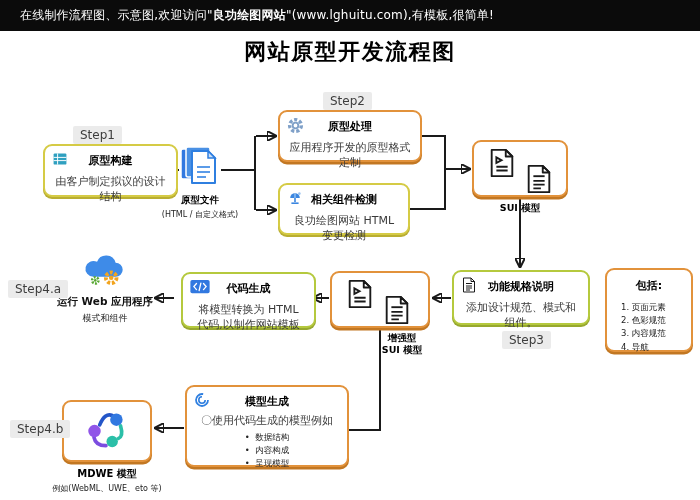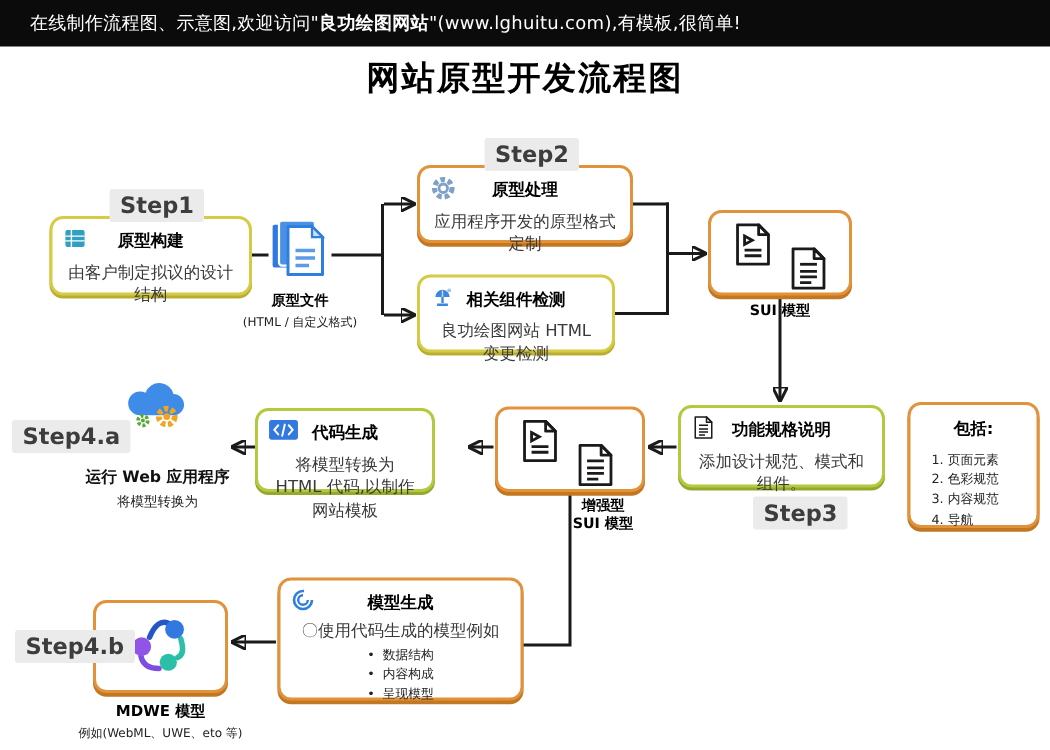--- a/index.html
+++ b/index.html
@@ -18,21 +18,21 @@
   .title {
     position:absolute; top:37px; left:0; width:100%; margin:0;
     text-align:center; font-size:22px; font-weight:700; letter-spacing:1.5px; color:#000;
   }
   
   .connectors { position:absolute; left:0; top:0; width:700px; height:500px; z-index:1; }
   .connectors path { stroke:#1a1a1a; stroke-width:2; fill:none; }
   
   .badge {
     position:absolute; z-index:3; background:var(--badge-bg,#ebebeb); color:#3d3d3d;
-    font-size:15px; font-weight:700; padding:2px 7px; border-radius:2px; white-space:nowrap;
+    font-size:12px; font-weight:400; padding:2px 7px; border-radius:2px; white-space:nowrap;
   }
   
   .node {
     position:absolute; z-index:2; background:#fff; border:2px solid; border-radius:9px;
     text-align:center; box-sizing:border-box;
   }
   .node.orange { border-color:var(--orange,#e2923b); box-shadow:0 2.5px 0 var(--orange-dark,#c27722); }
   .node.yellow { border-color:var(--yellow,#d5cb45); box-shadow:0 2px 0 var(--yellow-dark,#b9ae32); }
   .node.green  { border-color:var(--yellow-green,#b5c93e); box-shadow:0 2px 0 var(--yellow-green-dark,#97a82f); }
   .node h3 { margin:7px 14px 0; font-size:11px; font-weight:700; color:#000; }
@@ -51,21 +51,21 @@
   .sublbl { font-size:8px; color:#222; margin-top:2px; white-space:nowrap; }
   .floatlbl { position:absolute; z-index:2; text-align:center; }
   .floatlbl div { font-size:9.5px; font-weight:700; line-height:1.3; color:#000; }
   
   .inc-list { margin:8px 0 0 14px; text-align:left; }
   .inc-item { font-size:8.5px; color:#222; line-height:1.55; }
   
   .bullets { display:inline-block; margin:3px 0 0; padding:0; list-style:none; text-align:left; }
   .bullets li { font-size:8.5px; color:#222; line-height:1.5; }
   .bullets li::before { content:"•\00a0\00a0"; }
-  .runweb-title { font-size:10.5px; font-weight:700; margin-top:19px; white-space:nowrap; }
+  .runweb-title { font-size:10.5px; font-weight:700; margin-top:3px; white-space:nowrap; }
   .runweb-desc  { font-size:9px; color:#222; margin-top:3px; }
 </style>
 </head>
 <body>
 
 <div class="stage">
 
   <header class="banner">
     <span>在线制作流程图、示意图,欢迎访问"</span>
       <b>良功绘图网站</b>
@@ -108,21 +108,21 @@
     <path d="M380 328 V430 H328" marker-end="url(#arrow)"></path>
     <path d="M184 428 H155" marker-end="url(#arrow)"></path>
   </svg>
 
   <div class="badge" style="left:73px;top:126px">Step1</div>
   <div class="badge" style="left:323px;top:92px">Step2</div>
   <div class="badge" style="left:502px;top:331px">Step3</div>
   <div class="badge" style="left:8px;top:280px">Step4.a</div>
   <div class="badge" style="left:10px;top:420px">Step4.b</div>
 
-  <div class="node yellow" style="left:33px;top:144px;width:135px;height:53px">
+  <div class="node yellow" style="left:43px;top:144px;width:135px;height:53px">
     <span class="corner-icon">
       <svg width="16" height="16" viewBox="0 0 20 20">
           <rect x="2" y="3" width="16" height="14" rx="1.5" fill="#2FA0C0"></rect>
           <path d="M2 8 H18 M2 12 H18 M7 3 V17" stroke="#fff" stroke-width="1.2"></path>
         </svg>
     </span>
     <h3>原型构建</h3>
     <p>由客户制定拟议的设计结构</p>
   </div>
 
@@ -203,21 +203,21 @@
       </svg>
     <svg class="d2" width="30" height="30">
         <use href="#sym-doc-b"></use>
       </svg>
   </div>
   <div class="floatlbl" style="left:362px;top:332px;width:80px">
     <div>增强型</div>
     <div>SUI 模型</div>
   </div>
 
-  <div class="node green" style="left:170px;top:272px;width:120px;height:56px">
+  <div class="node green" style="left:181px;top:272px;width:135px;height:56px">
     <span class="corner-icon">
       <svg width="20" height="14" viewBox="0 0 22 16">
           <rect x="0" y="0" width="22" height="15" rx="2" fill="#3178E0"></rect>
           <path d="M7 4 L4 7.5 L7 11 M15 4 L18 7.5 L15 11 M12 3.5 L10 12" stroke="#fff" stroke-width="1.5" fill="none" stroke-linecap="round"></path>
         </svg>
     </span>
     <h3>代码生成</h3>
     <p>将模型转换为 HTML 代码,以制作网站模板</p>
   </div>
 
@@ -225,21 +225,21 @@
     <span>
       <svg width="46" height="40" viewBox="0 0 52 44">
         <path d="M13 32 A9 9 0 1 1 17 15 A11 11 0 0 1 38 16 A8 8 0 0 1 38 32 Z" fill="#3E8BE8"></path>
         <circle cx="33" cy="33" r="6" fill="none" stroke="#F2A41F" stroke-width="4.4" stroke-dasharray="3.2 2"></circle>
         <circle cx="33" cy="33" r="2.6" fill="#F2A41F"></circle>
         <circle cx="15" cy="36" r="3.6" fill="none" stroke="#58A832" stroke-width="2.8" stroke-dasharray="2.2 1.5"></circle>
         <circle cx="15" cy="36" r="1.5" fill="#58A832"></circle>
       </svg>
     </span>
     <div class="runweb-title">运行 Web 应用程序</div>
-    <div class="runweb-desc">将模型转换为</div>
+    <div class="runweb-desc">模式和组件</div>
   </div>
 
   <div class="node orange" style="left:185px;top:385px;width:164px;height:82px">
     <span class="corner-icon">
       <svg width="16" height="16" viewBox="0 0 20 20">
           <circle cx="10" cy="10" r="7.5" fill="none" stroke="#2F7FE0" stroke-width="2.2" stroke-dasharray="36 12"></circle>
           <path d="M10 6 a4 4 0 1 0 4 4" fill="none" stroke="#2F7FE0" stroke-width="2"></path>
         </svg>
     </span>
     <h3>模型生成</h3>

